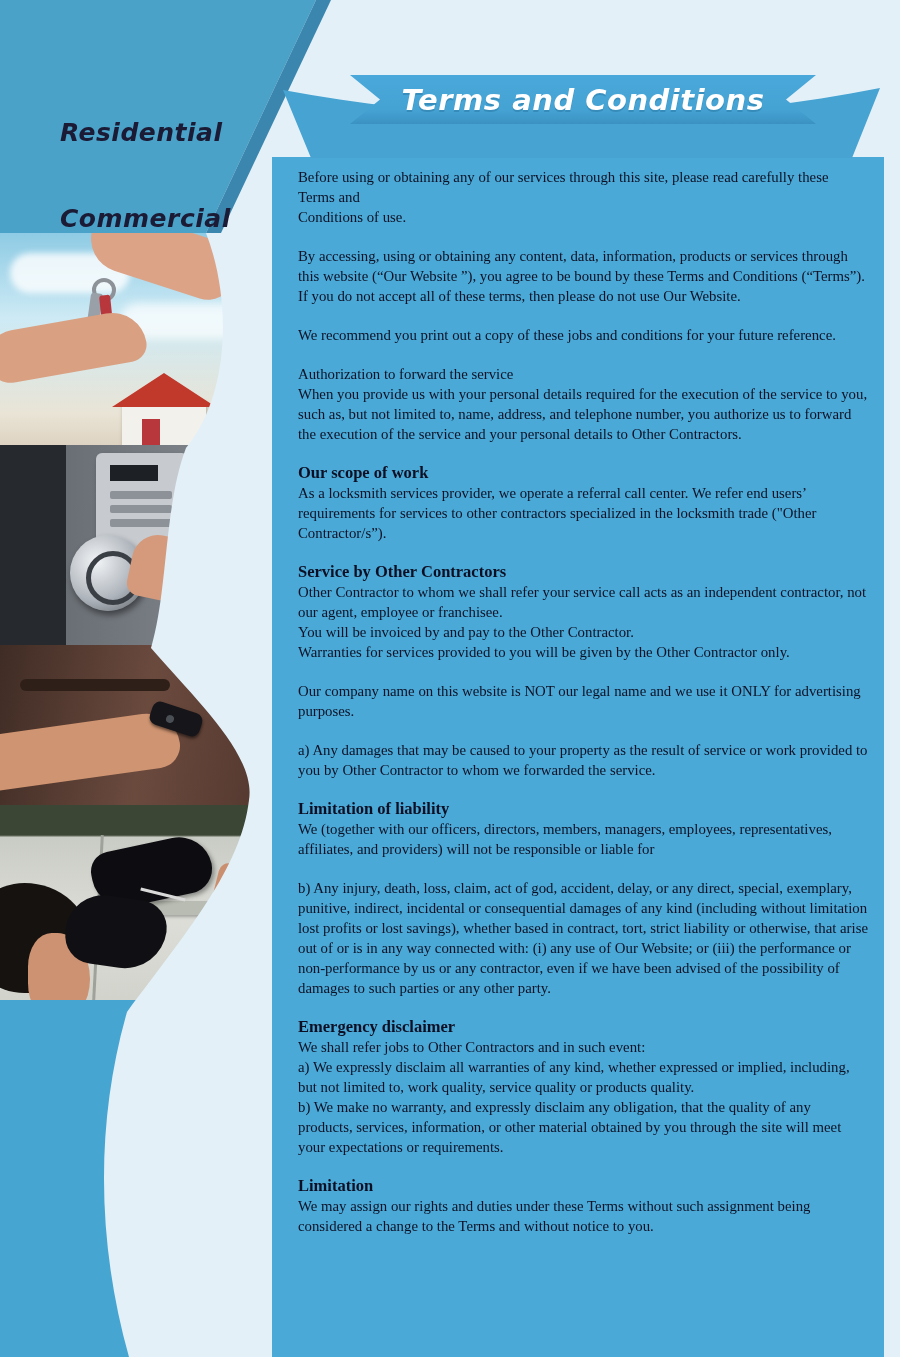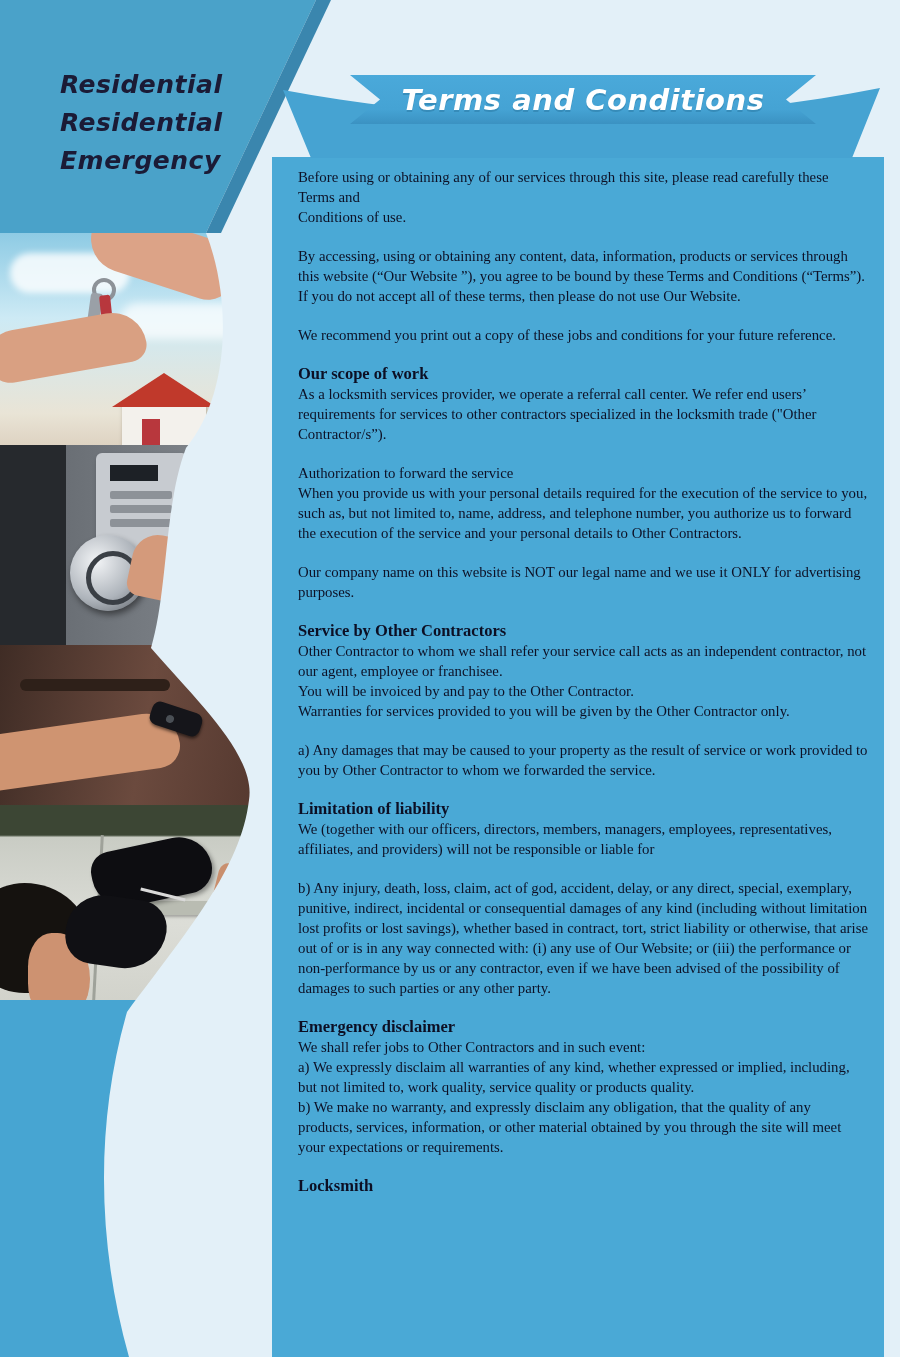--- a/index.html
+++ b/index.html
@@ -20,21 +20,21 @@
   }
   .brand{
     position:absolute;left:16px;top:12px;width:290px;
     font-family:"DejaVu Sans",sans-serif;font-weight:bold;font-style:italic;
     font-size:30px;color:#ffffff;letter-spacing:.5px;
     text-shadow:0 1px 2px rgba(20,70,100,.35);
   }
   .services{position:absolute;left:60px;top:66px;width:200px;}
   .service-item{
     font-family:"DejaVu Sans",sans-serif;font-weight:bold;font-style:italic;
-    font-size:25px;color:#1b1b36;line-height:38px;letter-spacing:.5px;
+    font-size:25px;color:#1b1b36;line-height:38px;letter-spacing:.5px;margin-top:48px;
   }
   
   .photo{position:absolute;left:0;width:262px;overflow:hidden;}
   .ph-el{position:absolute;}
   #photo1{top:233px;height:212px;background:linear-gradient(180deg,#8ecbe4 0%,#cdeaf5 40%,#e9e4d6 85%,#ded3c2 100%);}
   #photo2{top:445px;height:200px;background:#565b61;}
   #photo3{top:645px;height:160px;background:linear-gradient(100deg,#3f2c25 0%,#6b4a3e 55%,#54382f 100%);}
   #photo4{top:805px;height:215px;background:linear-gradient(180deg,#3c4634 0%,#3c4634 14%,#c9ccc4 15%,#dcddd7 55%,#cfd0c8 100%);}
   
   .bottom-left-blue{
@@ -74,20 +74,21 @@
 <body>
 
 <div id="stage">
 
   <div class="header-diagonal"></div>
   <div class="header-diagonal-shadow"></div>
 
 
   <div class="services">
       <div class="service-item">Residential</div>
+      <div class="service-item">Commercial</div>
       <div class="service-item">Residential</div>
       <div class="service-item">Emergency</div>
     </div>
 
   <div class="photo" id="photo1">
     <div class="ph-el" style="left:10px;top:20px;width:120px;height:40px;background:rgba(255,255,255,.8);border-radius:30px;filter:blur(3px);"></div>
     <div class="ph-el" style="left:120px;top:70px;width:130px;height:36px;background:rgba(255,255,255,.7);border-radius:30px;filter:blur(4px);"></div>
     <div class="ph-el" style="left:88px;top:-8px;width:150px;height:60px;background:#dca387;border-radius:40px 10px 40px 50px;transform:rotate(18deg);"></div>
     <div class="ph-el" style="left:92px;top:45px;width:16px;height:16px;border:4px solid #8d9298;border-radius:50%;"></div>
     <div class="ph-el" style="left:88px;top:60px;width:12px;height:46px;background:#9aa0a7;border-radius:3px;transform:rotate(8deg);"></div>
@@ -148,54 +149,55 @@
 Terms and
 Conditions of use.</div>
         </div>
         <div class="section">
           <div class="body">By accessing, using or obtaining any content, data, information, products or services through this website (“Our Website ”), you agree to be bound by these Terms and Conditions (“Terms”). If you do not accept all of these terms, then please do not use Our Website.</div>
         </div>
         <div class="section">
           <div class="body">We recommend you print out a copy of these jobs and conditions for your future reference.</div>
         </div>
         <div class="section">
+          <div class="body">Authorization to forward the service
+When you provide us with your personal details required for the execution of the service to you, such as, but not limited to, name, address, and telephone number, you authorize us to forward the execution of the service and your personal details to Other Contractors.</div>
+        </div>
+        <div class="section">
           <div class="heading">Our scope of work</div>
           <div class="body">As a locksmith services provider, we operate a referral call center. We refer end users’ requirements for services to other contractors specialized in the locksmith trade ("Other Contractor/s”).</div>
-        </div>
-        <div class="section">
-          <div class="body">Authorization to forward the service
-When you provide us with your personal details required for the execution of the service to you, such as, but not limited to, name, address, and telephone number, you authorize us to forward the execution of the service and your personal details to Other Contractors.</div>
-        </div>
-        <div class="section">
-          <div class="body">Our company name on this website is NOT our legal name and we use it ONLY for advertising purposes.</div>
         </div>
         <div class="section">
           <div class="heading">Service by Other Contractors</div>
           <div class="body">Other Contractor to whom we shall refer your service call acts as an independent contractor, not our agent, employee or franchisee.
 You will be invoiced by and pay to the Other Contractor.
 Warranties for services provided to you will be given by the Other Contractor only.</div>
         </div>
         <div class="section">
+          <div class="body">Our company name on this website is NOT our legal name and we use it ONLY for advertising purposes.</div>
+        </div>
+        <div class="section">
           <div class="body">a) Any damages that may be caused to your property as the result of service or work provided to you by Other Contractor to whom we forwarded the service.</div>
         </div>
         <div class="section">
           <div class="heading">Limitation of liability</div>
           <div class="body">We (together with our officers, directors, members, managers, employees, representatives, affiliates, and providers) will not be responsible or liable for</div>
         </div>
         <div class="section">
           <div class="body">b) Any injury, death, loss, claim, act of god, accident, delay, or any direct, special, exemplary, punitive, indirect, incidental or consequential damages of any kind (including without limitation lost profits or lost savings), whether based in contract, tort, strict liability or otherwise, that arise out of or is in any way connected with: (i) any use of Our Website; or (iii) the performance or non-performance by us or any contractor, even if we have been advised of the possibility of damages to such parties or any other party.</div>
         </div>
         <div class="section">
           <div class="heading">Emergency disclaimer</div>
           <div class="body">We shall refer jobs to Other Contractors and in such event:
 a) We expressly disclaim all warranties of any kind, whether expressed or implied, including, but not limited to, work quality, service quality or products quality.
 b) We make no warranty, and expressly disclaim any obligation, that the quality of any products, services, information, or other material obtained by you through the site will meet your expectations or requirements.</div>
         </div>
         <div class="section">
-          <div class="heading">Locksmith</div>
+          <div class="heading">Limitation</div>
+          <div class="body">We may assign our rights and duties under these Terms without such assignment being considered a change to the Terms and without notice to you.</div>
         </div>
       </div>
   </div>
 
   <svg class="curtain-svg" width="612" height="80" viewBox="0 0 612 80">
     <path d="M 11,10 C 210,47 410,47 608,8 L 580,78 L 39,78 Z" fill="#46a3d2"></path>
   </svg>
 
   <div class="ribbon">
     <span class="ribbon-title">Terms and Conditions</span>

